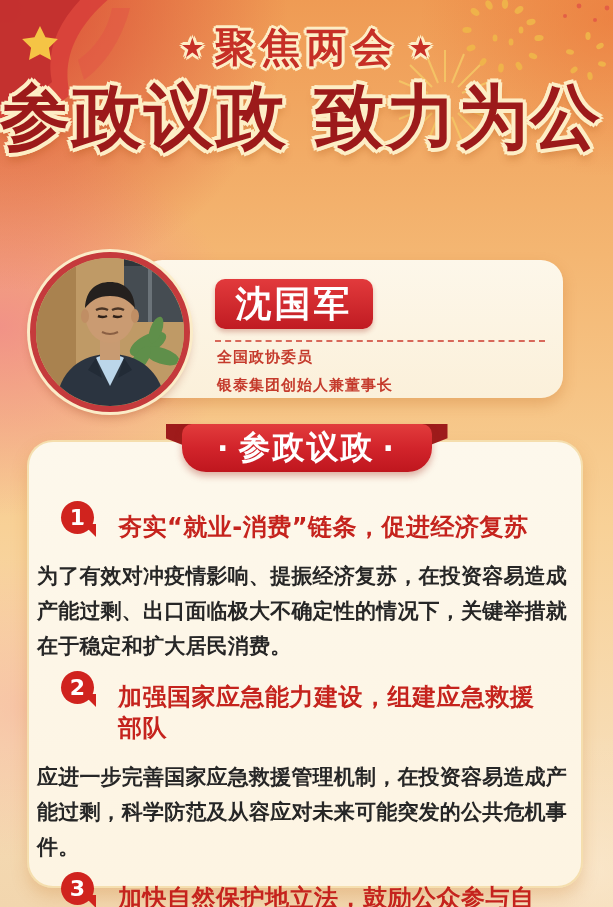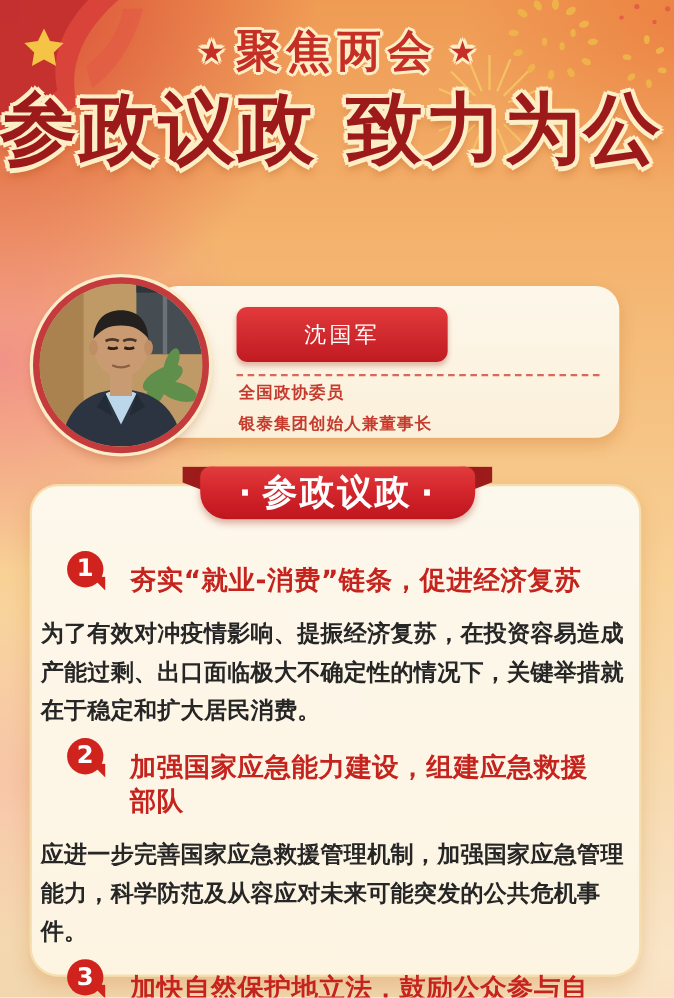--- a/index.html
+++ b/index.html
@@ -31,23 +31,23 @@
   
   .slogan-banner{position:absolute;top:190px;left:30px;right:30px;height:52px;z-index:2;
     border-radius:28px;background:linear-gradient(180deg,#e83d40 0%,#d8232b 45%,#c2161e 100%);
     box-shadow:0 4px 8px rgba(170,40,25,.35);
     color:#fff;font-size:28px;font-weight:700;letter-spacing:2px;
     display:flex;align-items:center;justify-content:center;}
   
   .profile-card{position:absolute;left:140px;top:260px;width:423px;height:138px;z-index:2;
     background:linear-gradient(180deg,#fdf7ea,#fbf0da);border-radius:22px;
     box-shadow:0 6px 14px rgba(190,100,30,.28);}
-  .name-badge{position:absolute;left:75px;top:19px;width:192px;height:50px;border-radius:10px;
+  .name-badge{position:absolute;left:75px;top:19px;width:158px;height:50px;border-radius:10px;
     background:linear-gradient(180deg,#e23a3c,#c01b22);box-shadow:0 3px 5px rgba(160,40,25,.3);
-    color:#fff;font-size:20px;font-weight:400;letter-spacing:3px;
+    color:#fff;font-size:36px;font-weight:700;letter-spacing:3px;
     display:flex;align-items:center;justify-content:center;}
   .profile-divider{position:absolute;left:75px;top:80px;width:330px;border-top:2px dashed #d8685a;}
   .role-line{position:absolute;left:77px;color:#c53b2d;font-size:15px;font-weight:600;letter-spacing:1px;}
   .role-line.l1{top:88px;}
   .role-line.l2{top:116px;}
   .photo-ring{position:absolute;left:30px;top:252px;width:148px;height:148px;z-index:3;
     border-radius:50%;border:6px solid #c53a3c;box-shadow:0 0 0 3px #fbecc8,0 6px 10px rgba(150,50,20,.3);
     overflow:hidden;background:#c7a36f;}
   
   .hot-card{position:absolute;left:27px;top:440px;width:556px;height:448px;z-index:2;
@@ -190,21 +190,21 @@
     <div class="point-header">
       <div class="num-badge">1</div>
       <h3 class="point-title">夯实“就业-消费”链条，促进经济复苏</h3>
     </div>
     <p class="point-body">为了有效对冲疫情影响、提振经济复苏，在投资容易造成产能过剩、出口面临极大不确定性的情况下，关键举措就在于稳定和扩大居民消费。</p>
 
     <div class="point-header">
       <div class="num-badge">2</div>
       <h3 class="point-title">加强国家应急能力建设，组建应急救援部队</h3>
     </div>
-    <p class="point-body">应进一步完善国家应急救援管理机制，加强国家应急管理能力，科学防范及从容应对未来可能突发的公共危机事件。</p>
+    <p class="point-body">应进一步完善国家应急救援管理机制，在投资容易造成产能过剩，科学防范及从容应对未来可能突发的公共危机事件。</p>
 
     <div class="point-header">
       <div class="num-badge">3</div>
       <h3 class="point-title">加快自然保护地立法，鼓励公众参与自然保护地治理</h3>
     </div>
     <p class="point-body">目前公众和社会组织参与自然保护地治理，存在无法登记备案、缺乏从土地权属上确保社区参与的法律机制等问题。</p>
 
   </div>
 
   <div class="ribbon">

